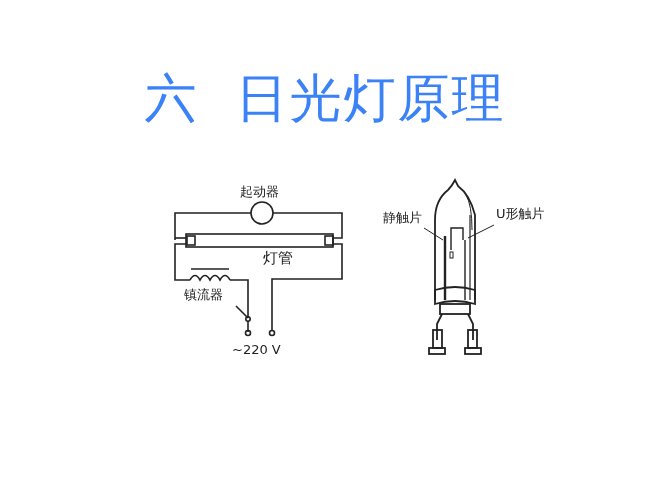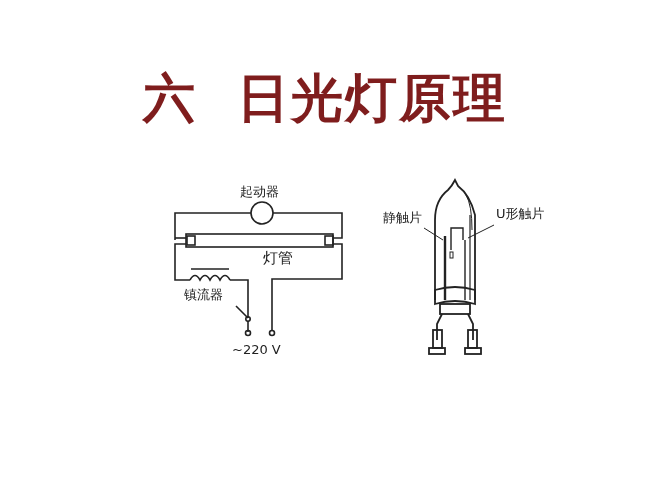--- a/index.html
+++ b/index.html
@@ -2,21 +2,21 @@
 <html><head>
   <meta charset="utf-8">
   <style>
     html, body { margin: 0; padding: 0; }
     body {
       width: 667px; height: 500px; background: #ffffff; position: relative; overflow: hidden;
       font-family: "DejaVu Sans", "Liberation Sans", sans-serif;
     }
     .title {
       position: absolute; left: 0; top: 68px; width: 650px; text-align: center;
-      color: #7f1d1d; font-weight: bold; font-size: 52px; line-height: 60px; letter-spacing: 2px;
+      color: #3b82f6; font-weight: normal; font-size: 52px; line-height: 60px; letter-spacing: 2px;
       white-space: pre;
     }
     svg.diagram { position: absolute; left: 0; top: 0; }
     .lbl { font-size: 13px; fill: #222; font-family: "DejaVu Sans", sans-serif; }
   </style>
 </head>
 <body>
 
 <div class="title">六  日光灯原理</div>
 

